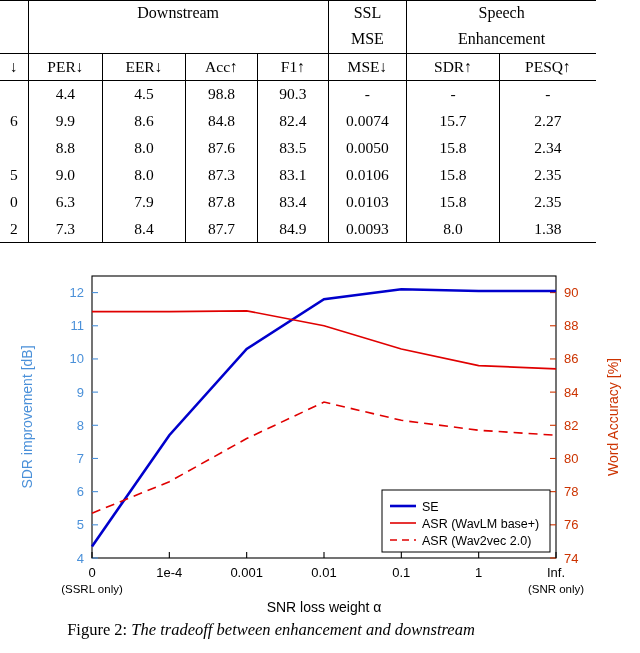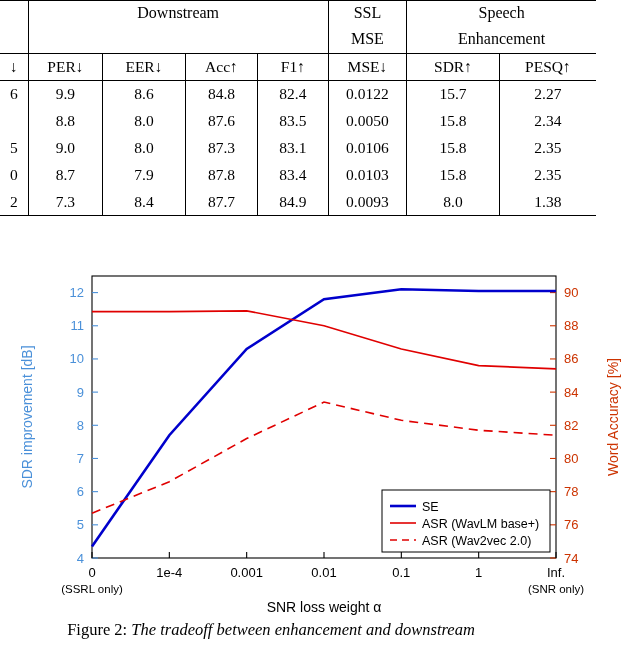--- a/index.html
+++ b/index.html
@@ -121,26 +121,36 @@
         <td class="hb-bot vl hdr-sub">PER↓</td>
         <td class="hb-bot vl hdr-sub">EER↓</td>
         <td class="hb-bot vl hdr-sub">Acc↑</td>
         <td class="hb-bot vl hdr-sub">F1↑</td>
         <td class="hb-bot vl hdr-sub">MSE↓</td>
         <td class="hb-bot vl hdr-sub">SDR↑</td>
         <td class="hb-bot vl hdr-sub">PESQ↑</td>
       </tr>
 
       <tr class="rowh">
+        <td></td>
+        <td class="vl">4.4</td>
+        <td class="vl">4.5</td>
+        <td class="vl">98.8</td>
+        <td class="vl">90.3</td>
+        <td class="vl">-</td>
+        <td class="vl">-</td>
+        <td class="vl">-</td>
+      </tr>
+      <tr class="rowh">
         <td>6</td>
         <td class="vl">9.9</td>
         <td class="vl">8.6</td>
         <td class="vl">84.8</td>
         <td class="vl">82.4</td>
-        <td class="vl">0.0122</td>
+        <td class="vl">0.0074</td>
         <td class="vl">15.7</td>
         <td class="vl">2.27</td>
       </tr>
       <tr class="rowh">
         <td></td>
         <td class="vl">8.8</td>
         <td class="vl">8.0</td>
         <td class="vl">87.6</td>
         <td class="vl">83.5</td>
         <td class="vl">0.0050</td>
@@ -152,21 +162,21 @@
         <td class="vl">9.0</td>
         <td class="vl">8.0</td>
         <td class="vl">87.3</td>
         <td class="vl">83.1</td>
         <td class="vl">0.0106</td>
         <td class="vl bold">15.8</td>
         <td class="vl bold">2.35</td>
       </tr>
       <tr class="rowh">
         <td>0</td>
-        <td class="vl">8.7</td>
+        <td class="vl">6.3</td>
         <td class="vl bold">7.9</td>
         <td class="vl bold">87.8</td>
         <td class="vl">83.4</td>
         <td class="vl">0.0103</td>
         <td class="vl bold">15.8</td>
         <td class="vl bold">2.35</td>
       </tr>
       <tr class="rowh">
         <td class="hb-bot">2</td>
         <td class="hb-bot vl bold">7.3</td>

